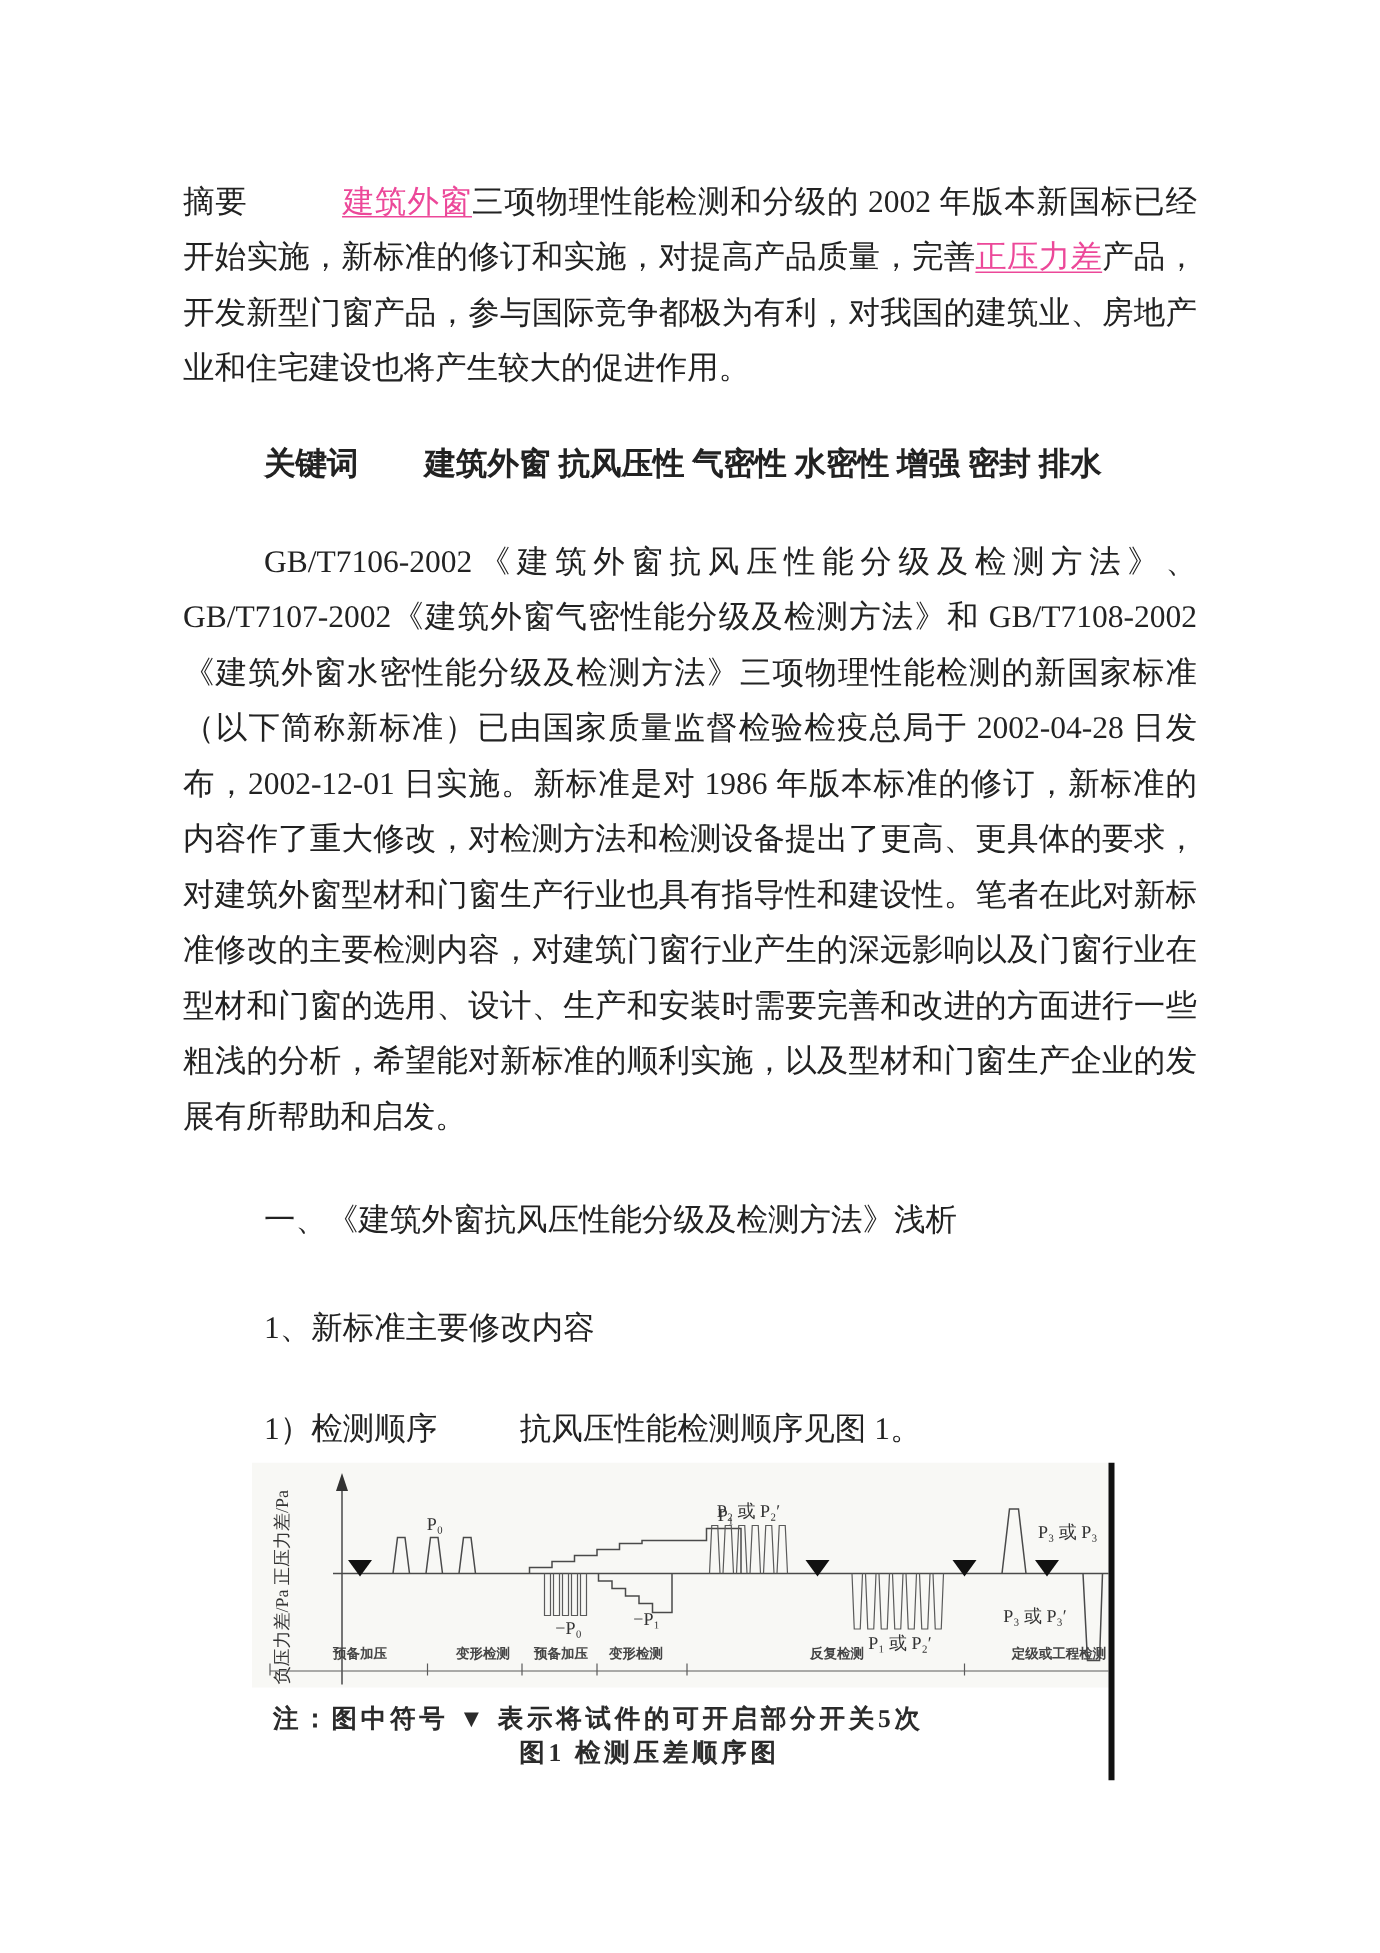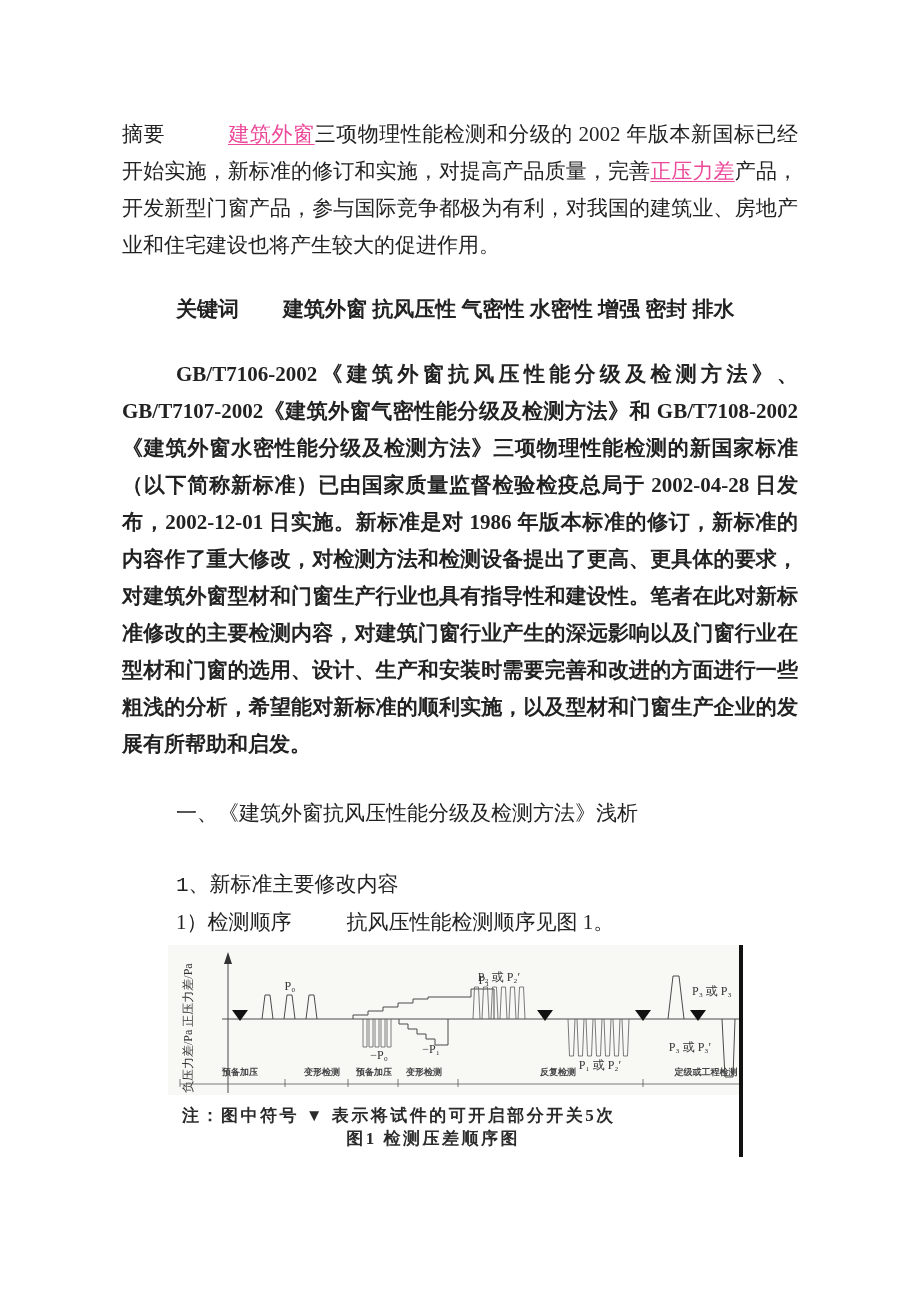--- a/index.html
+++ b/index.html
@@ -8,24 +8,24 @@
     font-family:"Liberation Serif","DejaVu Serif",serif;
   }
   .content{padding:116px 122px 0 122px;width:676px;}
   p{margin:0;font-size:21px;line-height:37px;color:#222;text-align:justify;}
   .indent{text-indent:54px;}
   a.doclink{color:#ec4899;text-decoration:underline;text-decoration-thickness:1px;text-underline-offset:3px;cursor:pointer;}
   .sp3{display:inline-block;width:63px;}
   .sp2{display:inline-block;width:44px;}
   .spi{display:inline-block;width:55px;}
   .p-keywords{margin-top:27px;font-weight:bold;}
-  .p-body{margin-top:28px;font-weight:bold;}
+  .p-body{margin-top:28px;}
   .h1{margin-top:32px;}
-  .h2{margin-top:35px;font-family:Liberation Mono, monospace;}
-  .item{}
+  .h2{margin-top:35px;}
+  .item{margin-top:30px;}
   .figure{margin-top:4px;margin-left:46px;width:578px;height:212px;position:relative;}
   svg{display:block;}
   svg text{font-family:"Liberation Serif","DejaVu Serif",serif;fill:#333;}
   .diag{stroke:#4a4a4a;stroke-width:1;fill:none;}
   .diag-thin{stroke:#5a5a5a;stroke-width:0.8;fill:none;}
   .plabel{font-size:12px;}
   .phase{font-size:9px;font-weight:bold;fill:#454545;}
   .bignote{font-size:17px;font-weight:bold;fill:#2b2b2b;letter-spacing:2.5px;}
 </style>
 </head>

